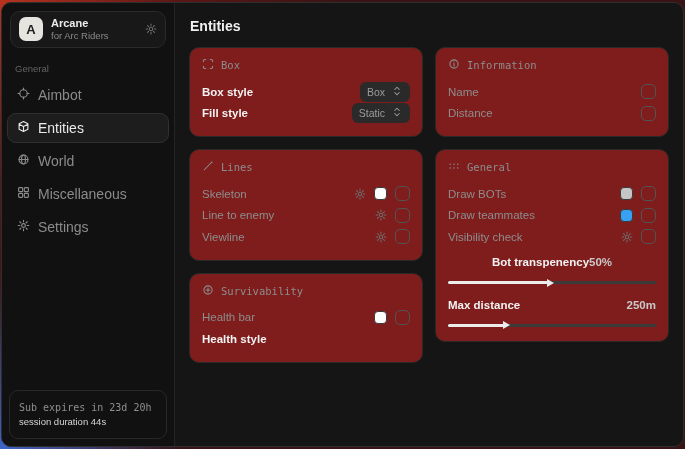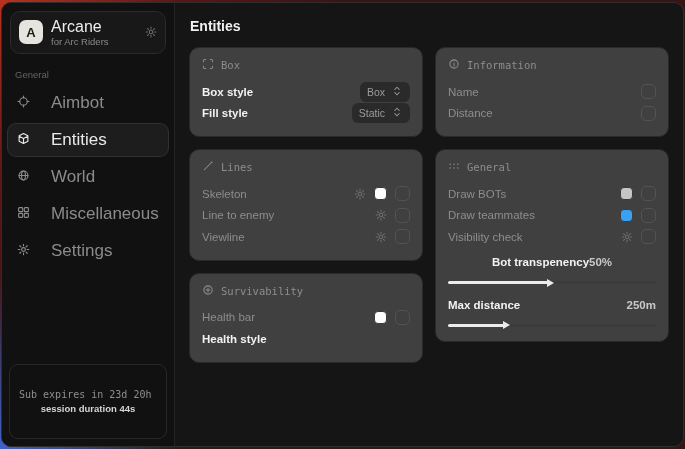--- a/index.html
+++ b/index.html
@@ -17,37 +17,37 @@
     display:flex;overflow:hidden;box-sizing:border-box;
   }
   
   .sidebar{width:173px;min-width:173px;background:#111111;border-right:1px solid #242424;
     display:flex;flex-direction:column;box-sizing:border-box;}
   .logo-card{margin:8px 8px 0;border:1px solid #2b2b2b;background:#181818;border-radius:10px;
     padding:5px 8px;display:flex;align-items:center;gap:8px;}
   .avatar{width:24px;height:24px;border-radius:7px;background:#e6e4df;color:#1c1c1c;
     display:flex;align-items:center;justify-content:center;font-weight:700;font-size:13px;}
   .logo-txt{display:flex;flex-direction:column;line-height:1.2;}
-  .logo-title{font-size:16px;font-weight:400;color:#ededed;}
+  .logo-title{font-size:11px;font-weight:700;color:#ededed;}
   .logo-sub{font-size:9.5px;color:#8a8a8a;}
   .logo-gear{margin-left:auto;color:#6f6f6f;display:flex;}
   .category{margin:15px 0 3px 13px;font-size:9.5px;color:#646464;}
   .nav{display:flex;flex-direction:column;padding:0 5px;}
-  .item{display:flex;align-items:flex-start;gap:21px;padding:6px 9px;margin-top:3px;
-    color:#8b8b8b;font-size:17px;border:1px solid transparent;border-radius:9px;cursor:default;}
+  .item{display:flex;align-items:flex-start;gap:8px;padding:6px 9px;margin-top:3px;
+    color:#8b8b8b;font-size:14px;border:1px solid transparent;border-radius:9px;cursor:default;}
   .item.selected{background:#1d1d1d;border-color:#303030;color:#e9e9e9;}
-  .footer-card{margin:auto 7px 7px;border:1px solid #282828;border-radius:9px;padding:24px 9px;}
+  .footer-card{margin:auto 7px 7px;border:1px solid #282828;border-radius:9px;padding:11px 9px;}
   .footer-line1{font-family:"DejaVu Sans Mono",monospace;font-size:10px;color:#8f8f8f;}
-  .footer-line2{font-size:9.5px;font-weight:700;color:#d6d6d6;margin-top:3px;text-align:center;}
+  .footer-line2{font-size:9.5px;font-weight:400;color:#d6d6d6;margin-top:3px;}
   
   .main{flex:1;padding:11px 14px;box-sizing:border-box;overflow:hidden;}
   .page-title{font-size:14px;font-weight:700;color:#f0f0f0;margin:4px 0 13px 1px;}
   .cols{display:flex;gap:12px;align-items:flex-start;}
   .col{flex:1;display:flex;flex-direction:column;gap:12px;min-width:0;}
-  .card{background:#404040;border:1px solid #292929;border-radius:10px;padding:10px 12px 12px;}
+  .card{background:#7f1d1d;border:1px solid #292929;border-radius:10px;padding:10px 12px 12px;}
   .card-header{display:flex;align-items:center;gap:7px;color:#8d8d8d;
     font-family:"DejaVu Sans Mono",monospace;font-size:10.5px;margin-bottom:9px;}
   .row{display:flex;align-items:center;justify-content:space-between;min-height:21.5px;}
   .lbl{font-size:11.5px;color:#8d8d8d;}
   .lbl.bright{color:#f2f2f2;font-weight:700;}
   .ctrls{display:flex;align-items:center;gap:8px;}
   .swatch{width:13px;height:13px;border-radius:4px;border:1px solid #3b3b3b;box-sizing:border-box;}
   .checkbox{width:15px;height:15px;border-radius:5px;border:1.5px solid #535353;box-sizing:border-box;background:transparent;}
   .dropdown{background:#2a2a2a;border-radius:6px;padding:3px 7px;display:flex;gap:6px;
     align-items:center;color:#9c9c9c;font-size:10.5px;}

